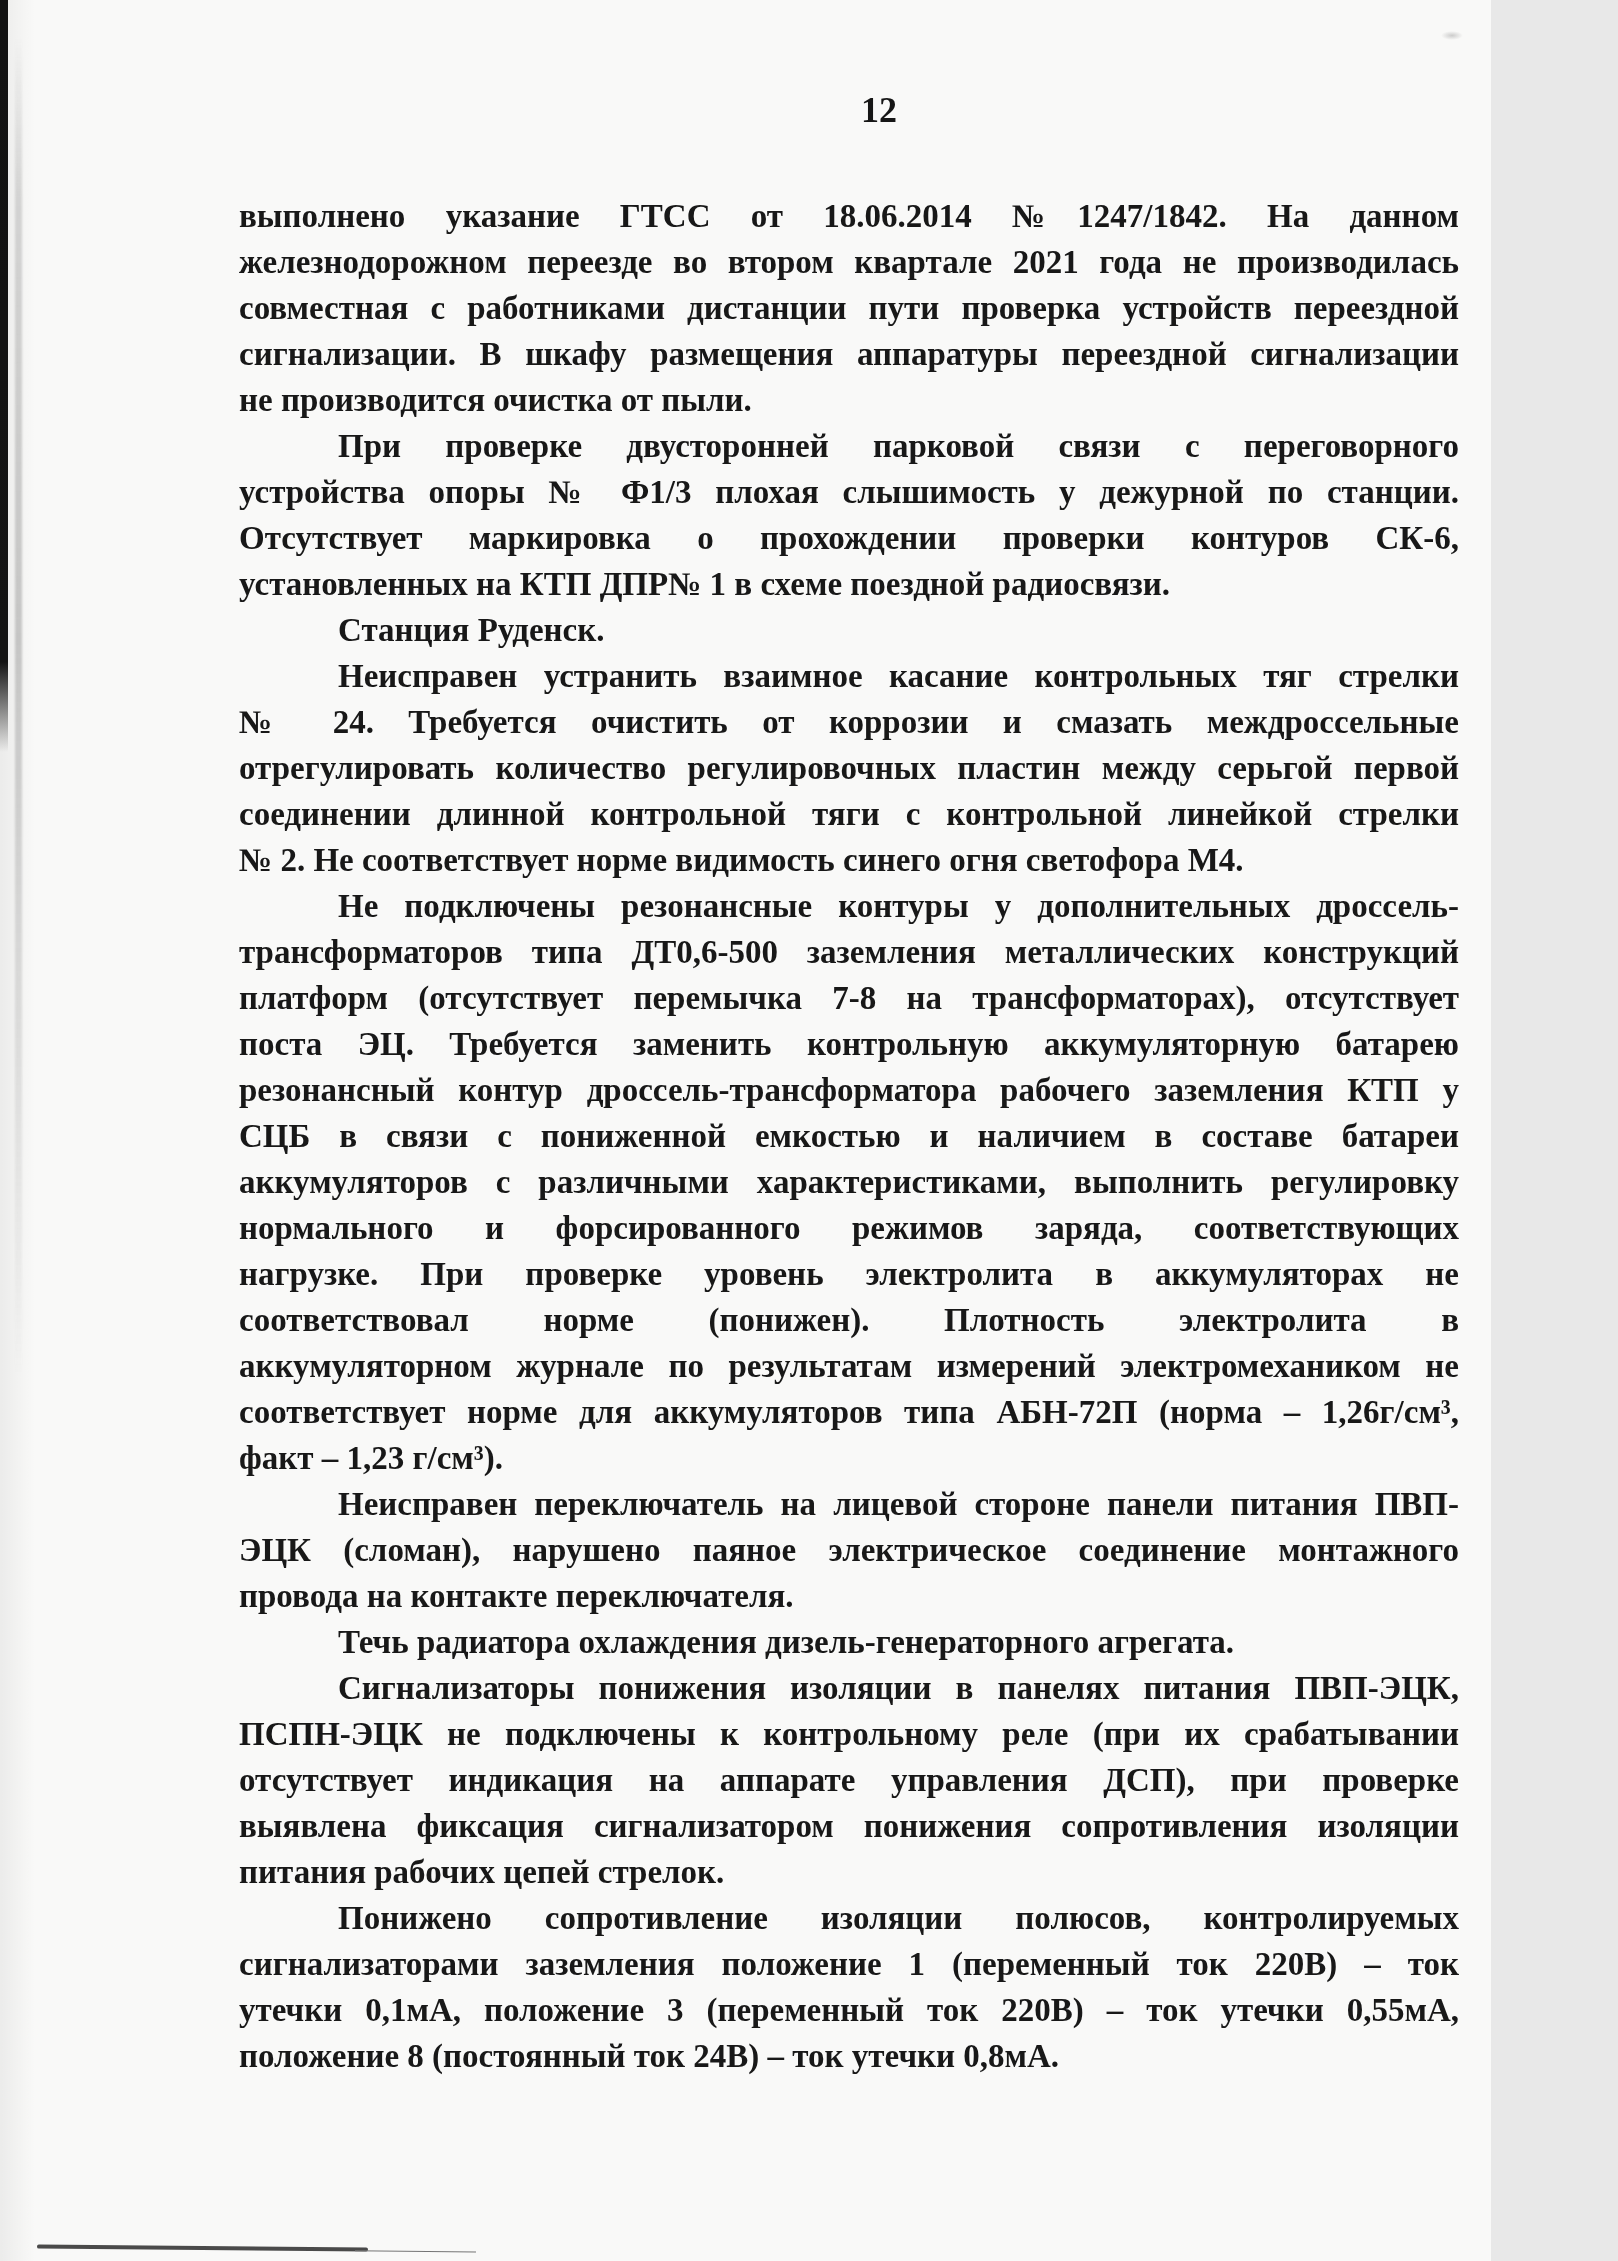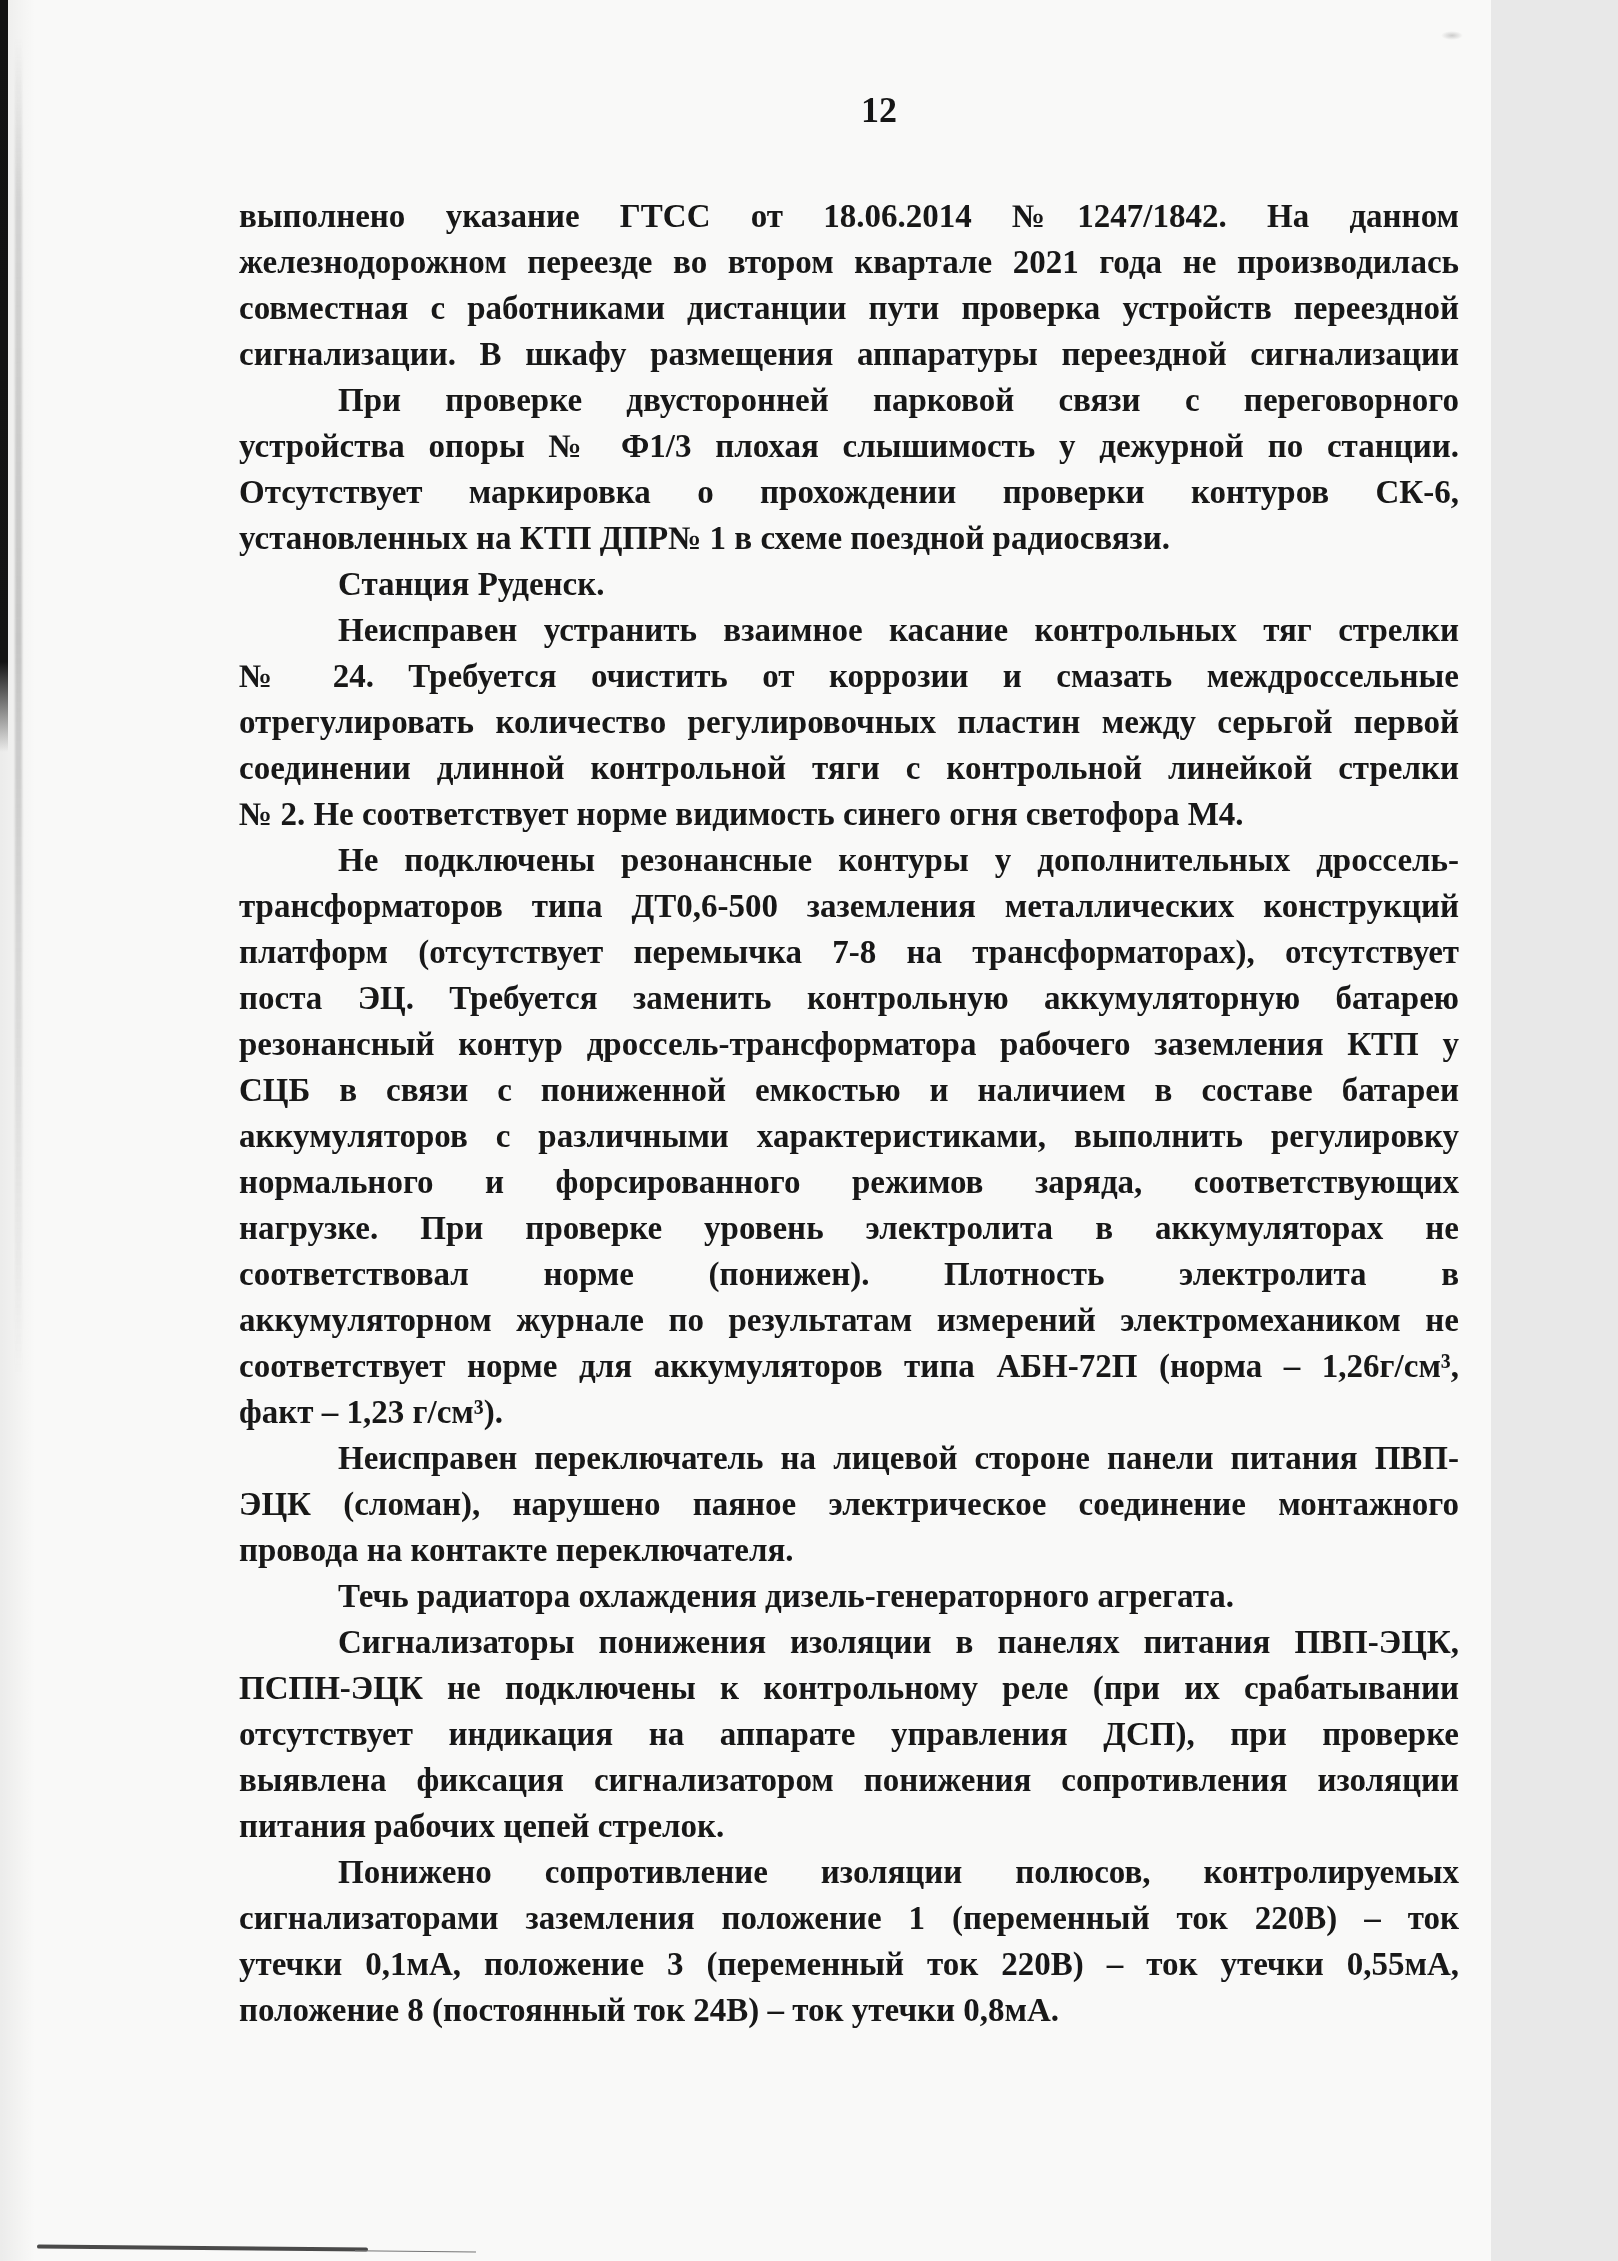--- a/index.html
+++ b/index.html
@@ -106,20 +106,21 @@
   <div class="scan-bar-left"></div>
   <div class="scan-streak-left"></div>
 
   <div class="page-number">12</div>
 
   <div class="text-body">
       <div class="line">выполнено указание ГТСС от 18.06.2014 №1247/1842. На данном</div>
       <div class="line">железнодорожном переезде во втором квартале 2021 года не производилась</div>
       <div class="line">совместная с работниками дистанции пути проверка устройств переездной</div>
       <div class="line">сигнализации. В шкафу размещения аппаратуры переездной сигнализации</div>
+      <div class="line end">не производится очистка от пыли.</div>
       <div class="line indent">При проверке двусторонней парковой связи с переговорного</div>
       <div class="line">устройства опоры № Ф1/3 плохая слышимость у дежурной по станции.</div>
       <div class="line">Отсутствует маркировка о прохождении проверки контуров СК-6,</div>
       <div class="line end">установленных на КТП ДПР№ 1 в схеме поездной радиосвязи.</div>
       <div class="line indent end">Станция Руденск.</div>
       <div class="line indent">Неисправен устранить взаимное касание контрольных тяг стрелки</div>
       <div class="line">№ 24. Требуется очистить от коррозии и смазать междроссельные</div>
       <div class="line">отрегулировать количество регулировочных пластин между серьгой первой</div>
       <div class="line">соединении длинной контрольной тяги с контрольной линейкой стрелки</div>
       <div class="line end">№ 2. Не соответствует норме видимость синего огня светофора М4.</div>

